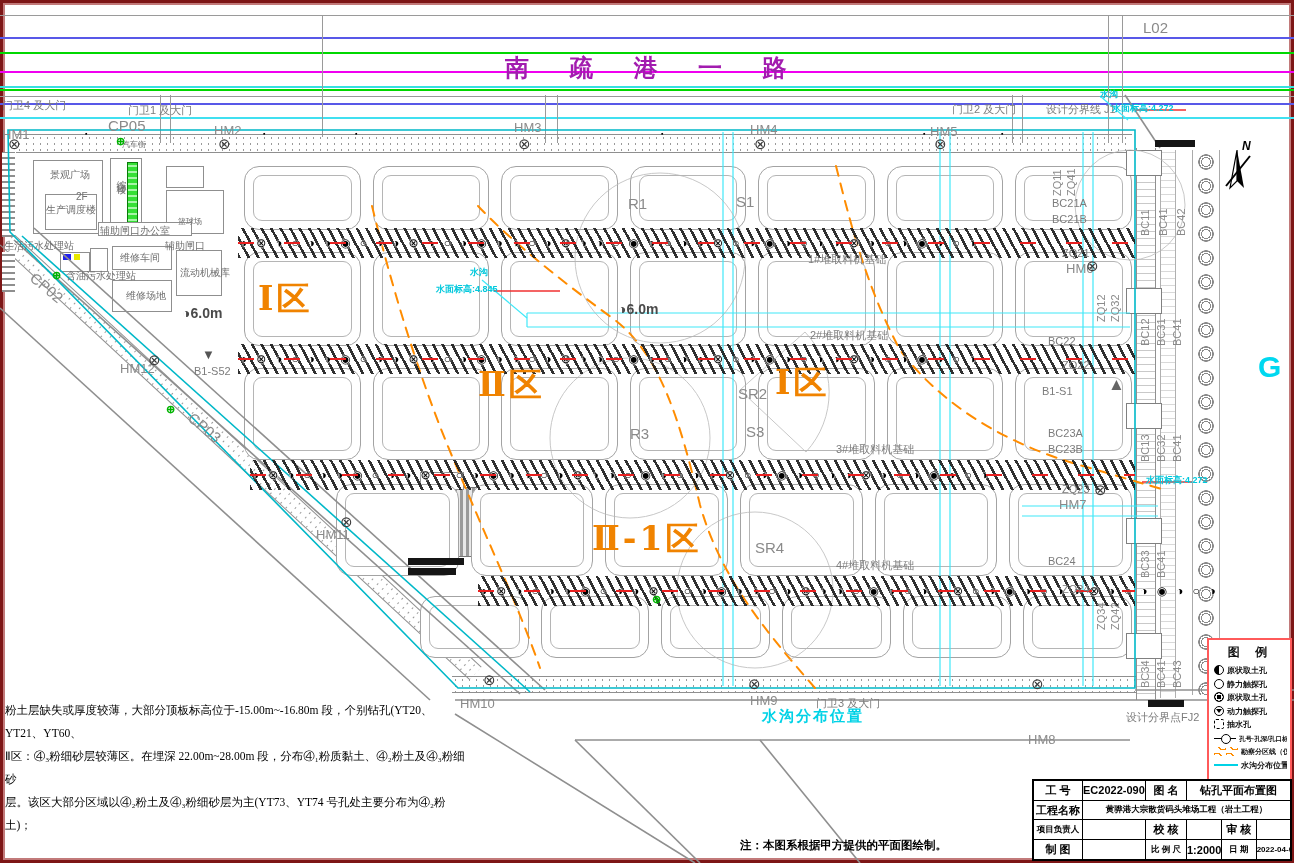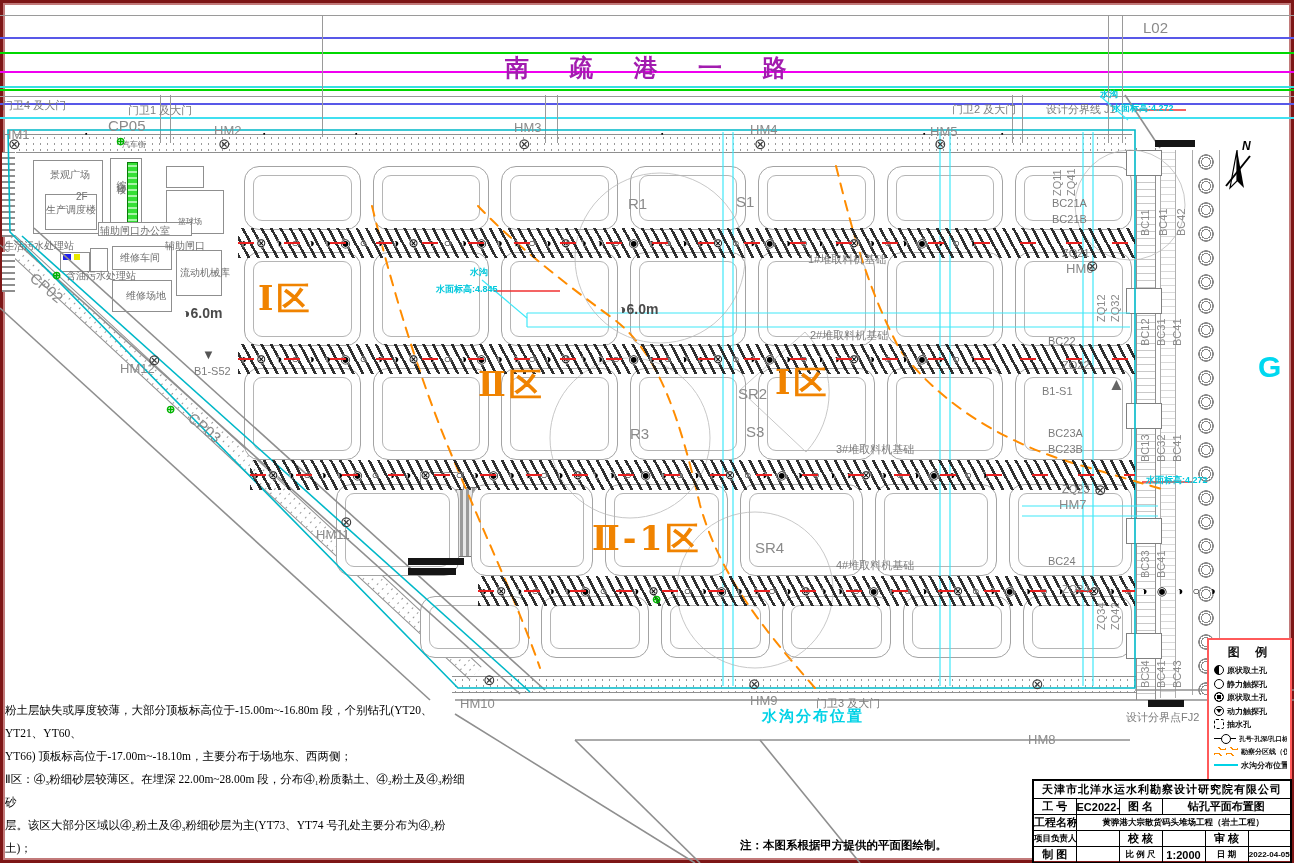--- a/index.html
+++ b/index.html
@@ -465,32 +465,28 @@
     <div class="litem"><span class="sym fill"></span><span>原状取土孔</span></div>
     <div class="litem"><span class="sym dyn"></span><span>动力触探孔</span></div>
     <div class="litem"><span class="sym dash"></span><span>抽水孔</span></div>
     <div class="litem" style="font-size:6.5px"><span class="sym samp"></span><span>孔号·孔深/孔口标高·水位标高</span></div>
     <div class="litem" style="font-size:7px"><span class="sym wave"></span><span>勘察分区线（仅供参考）</span></div>
     <div class="litem"><span class="sym cline"></span><span>水沟分布位置</span></div>
   </div>
 
   <div id="notes">
     <div>粉土层缺失或厚度较薄，大部分顶板标高位于-15.00m~-16.80m 段，个别钻孔(YT20、YT21、YT60、</div>
-    <div>YT66) 顶板标高位于-17.00m~-18.10m，主要分布于场地东、西两侧；</div>
     <div>Ⅱ区：④₃粉细砂层较薄区。在埋深 22.00m~28.00m 段，分布④₁粉质黏土、④₂粉土及④₃粉细砂</div>
     <div>层。该区大部分区域以④₂粉土及④₃粉细砂层为主(YT73、YT74 号孔处主要分布为④₂粉土)；</div>
 
   </div>
 
   <div id="titleblock">
     <table>
       <tbody>
-          <tr>
-            <td colspan="6" class="co" style="height:17px">天津市北洋水运水利勘察设计研究院有限公司</td>
-          </tr>
       <tr style="height:16px">
         <td style="width:48px">工  号</td>
         <td style="width:62px">EC2022-0901-1</td>
         <td style="width:40px">图  名</td>
         <td colspan="3">钻孔平面布置图</td>
       </tr>
       <tr style="height:16px">
         <td>工程名称</td>
         <td colspan="5" style="font-size:8.5px">黄骅港大宗散货码头堆场工程（岩土工程）</td>
       </tr>

